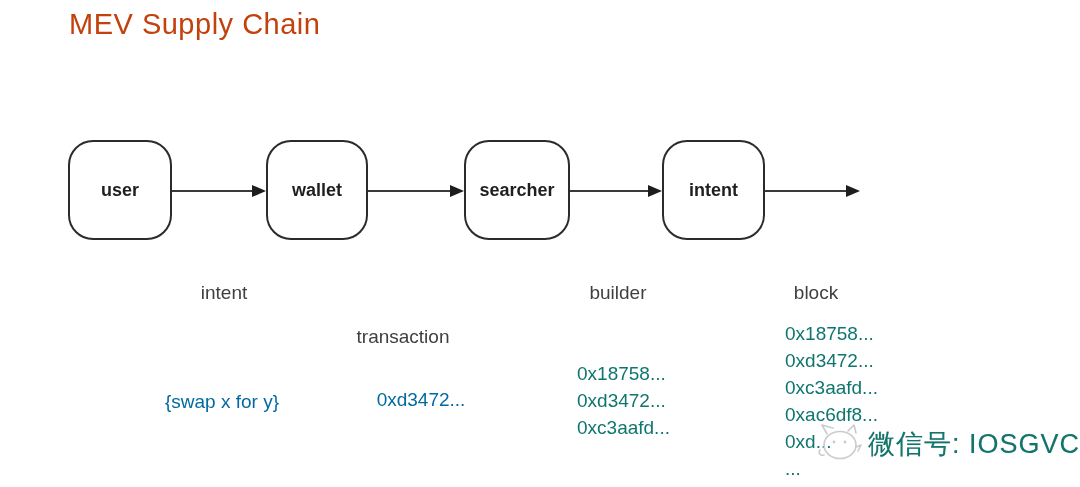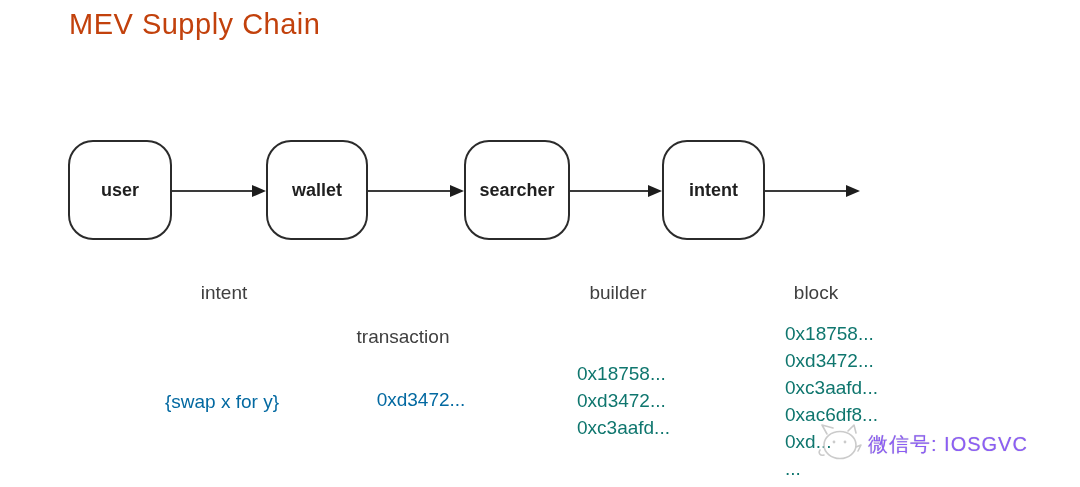--- a/index.html
+++ b/index.html
@@ -81,23 +81,23 @@
   }
   .watermark {
     position: absolute;
     left: 818px;
     top: 420px;
     display: flex;
     align-items: center;
     color: #cbcbcb;
   }
   .watermark-text {
-    font-size: 20px;
+    font-size: 27px;
     letter-spacing: 1px;
-    color: #8b5cf6;
+    color: #0f766e;
     text-shadow: 0 0 1px #bdbdbd;
     white-space: nowrap;
   }
   .watermark-logo { margin-right: 4px; }
 </style>
 </head>
 <body>
 
 <div class="canvas">
 

